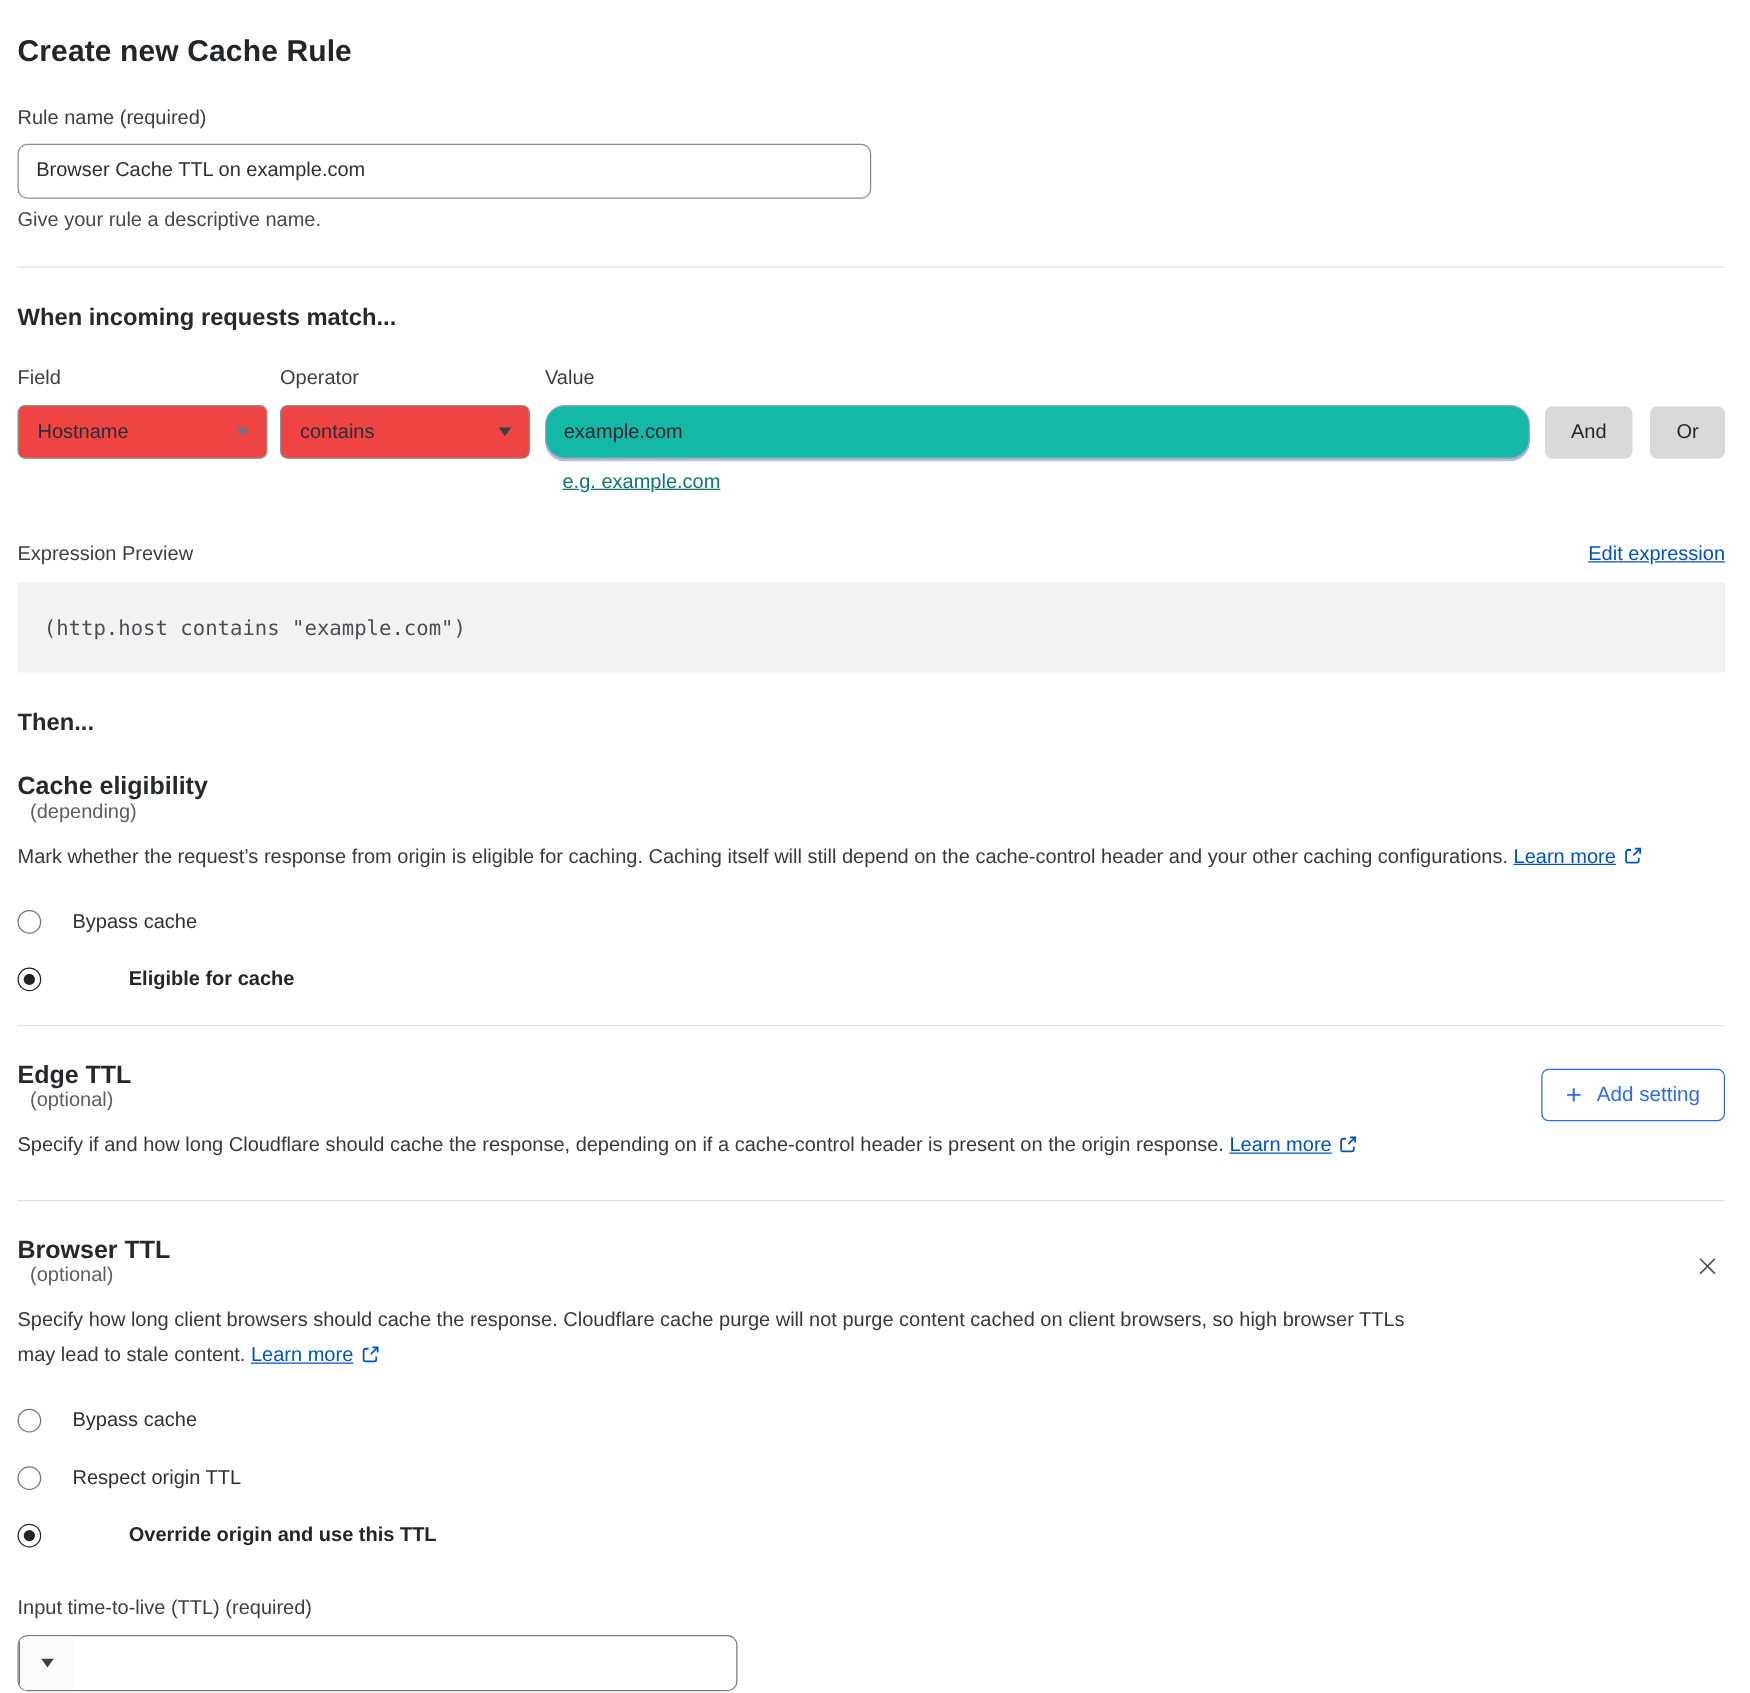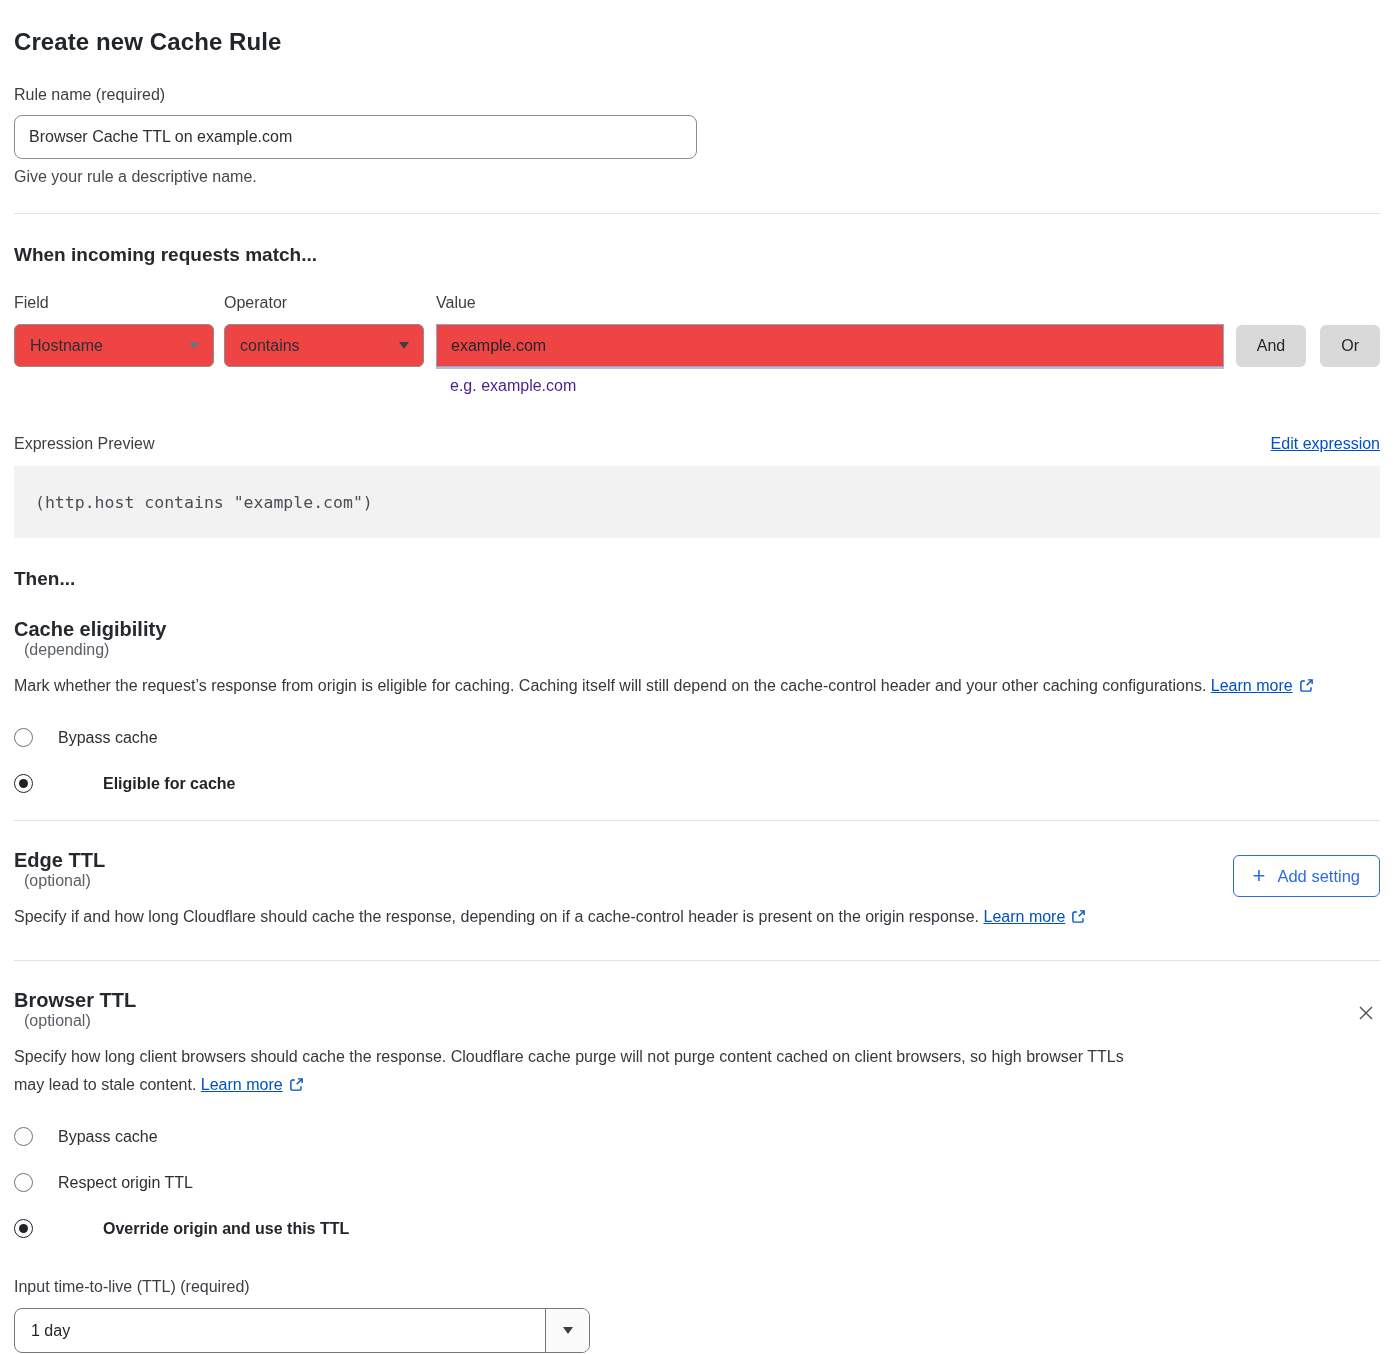--- a/index.html
+++ b/index.html
@@ -75,22 +75,22 @@
     border-left: 5.5px solid transparent;
     border-right: 5.5px solid transparent;
     border-top: 7px solid #3c4045;
   }
   .caret.gray { border-top-color: #6e7378; }
 
   .value-input {
     flex: 1;
     height: 43px;
     border: 1px solid #96a5cc;
-    border-radius: 0;
-    background: #ef4444;
+    border-radius: 16px;
+    background: #14b8a6;
     padding: 0 14px;
     font-size: 16px;
     font-family: "Liberation Sans", sans-serif;
     color: #22262a;
     outline: none;
     box-shadow: 0 2px 0 rgba(90, 110, 160, 0.45);
   }
 
   .conj-button {
     height: 42px;
@@ -99,21 +99,21 @@
     background: #d9d9d9;
     color: #24282c;
     font-size: 16px;
     font-family: "Liberation Sans", sans-serif;
     padding: 0 21px;
     cursor: pointer;
   }
   .conj-button.and { margin-left: 12px; }
   .conj-button.or  { margin-left: 14px; }
 
-  .value-helper { margin-top: 10px; margin-left: 436px; color: #4c1d95; }
+  .value-helper { margin-top: 10px; margin-left: 436px; color: #0f766e; text-decoration: underline; }
 
   
   .expr-header {
     display: flex;
     justify-content: space-between;
     align-items: flex-end;
     margin-top: 40px;
   }
   .expr-label { color: #3b3f44; }
   a.text-link {
@@ -355,20 +355,19 @@
     </div>
     <div class="radio-row checked">
       <span class="radio-circle"></span>
       <span class="radio-label">Override origin and use this TTL</span>
     </div>
   </div>
 
   <div class="ttl-block">
     <div class="field-label">Input time-to-live (TTL) (required)</div>
     <div class="ttl-select">
-      <div class="ttl-select-value">1 day</div>
       <div class="ttl-select-arrow">
         <span class="caret"></span>
       </div>
     </div>
   </div>
 
 </div>
 
 </body></html>

